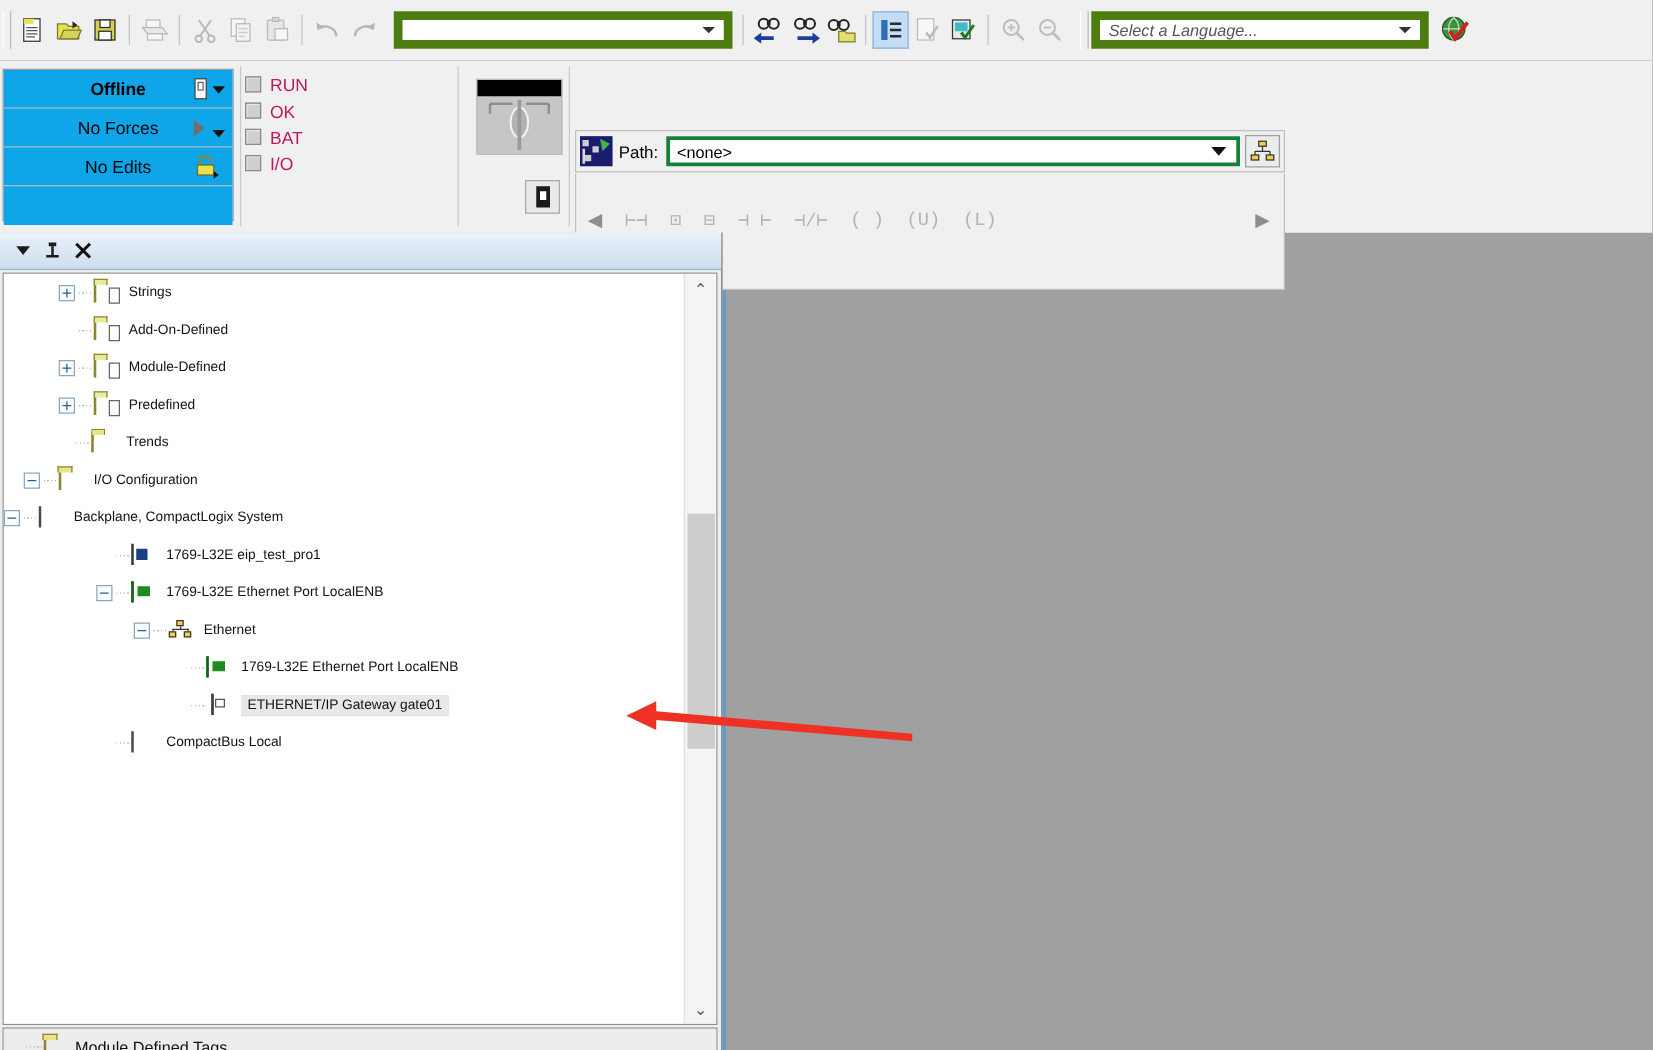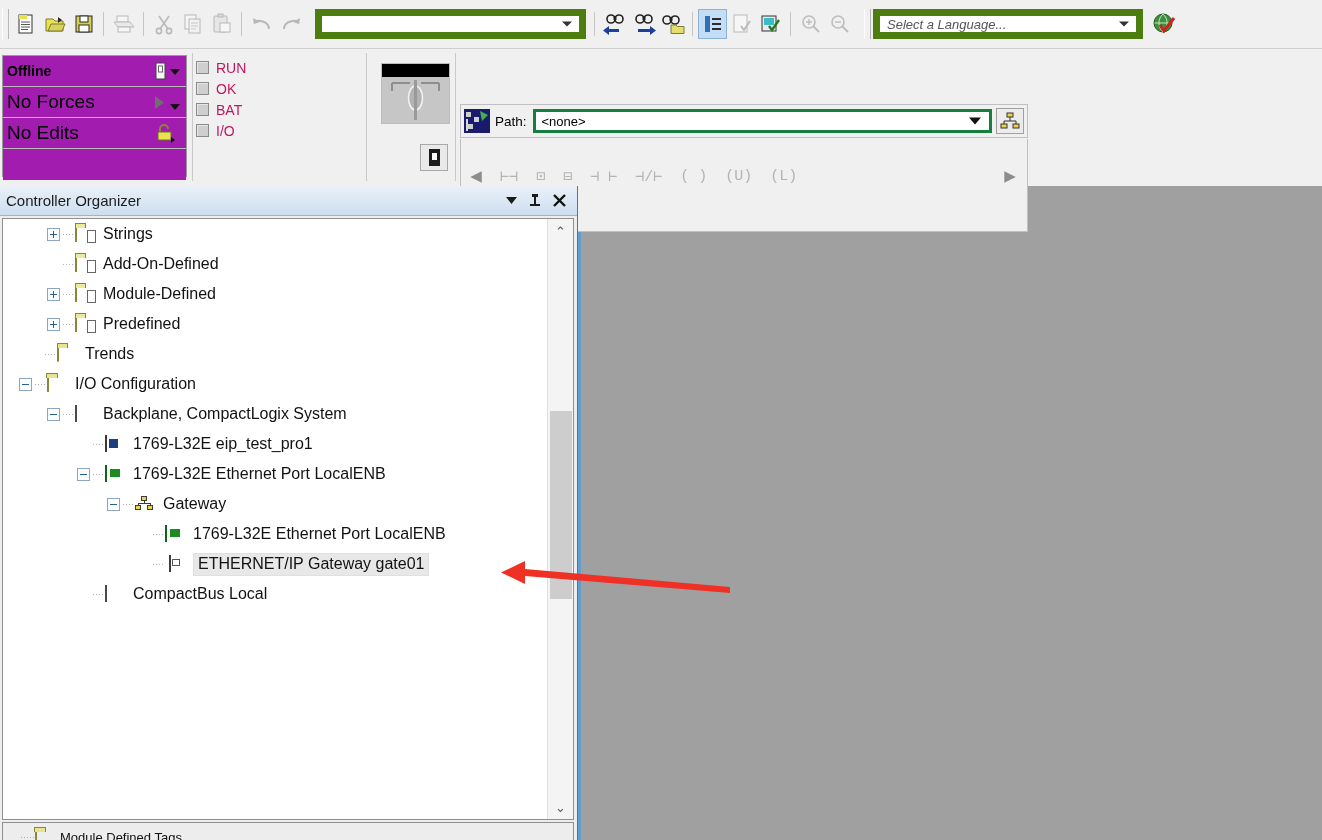--- a/index.html
+++ b/index.html
@@ -55,24 +55,24 @@
     position:absolute; left:0; top:49px; width:1322px; height:137px;
     background:#f0f0f0;
   }
   .status-box {
     position:absolute; left:2px; top:6px; width:185px; height:122px;
     border:1px solid #9a9a9a; background:#f3f3f3;
   }
   .status-line {
     height:31px; border-bottom:1px solid #b9b9b9;
     display:flex; align-items:center; padding:0 4px;
-    position:relative; background:#a21caf;
+    position:relative; background:#0ea5e9;justify-content:center;
   }
   .status-line:last-child { border-bottom:none; }
-  .status-line .slabel { font-size:19px; color:#000; }
+  .status-line .slabel { font-size:14px; color:#000; }
   .status-line.bold .slabel { font-weight:bold; font-size:14px; }
 
   .led-col {
     position:absolute; left:196px; top:8px; width:110px;
   }
   .led-row { display:flex; align-items:center; height:21px; }
   .led-box {
     width:13px; height:13px; border:1px solid #8a8a8a;
     background:#cfcfcf; margin-right:7px;
     box-shadow: inset 1px 1px 0 #e6e6e6;
@@ -209,21 +209,21 @@
   .vs-thumb {
     position:absolute; left:2px; width:22px;
     top:192px; height:188px; background:#cdcdcd;
   }
 
   
   .trow {
     height:30px; display:flex; align-items:center; position:relative;
     white-space:nowrap;
   }
-  .trow .tlabel { font-size:16px; color:#121212; padding-left:3px; }
+  .trow .tlabel { font-size:11px; color:#121212; padding-left:3px; }
   .trow.selected .tlabel {
     background:#e8e8e8; padding:1px 4px 2px 4px;
     outline:1px solid #e0e0e0;
   }
   .exp {
     width:13px; height:13px; border:1px solid #8ca6bf; background:#fbfdff;
     position:relative; flex:none; margin-right:3px;
   }
   .exp::before {
     content:""; position:absolute; left:2px; top:5px; width:7px; height:1px; background:#25608f;
@@ -655,21 +655,20 @@
         <span class="ins-nav" style="position:absolute;right:4px;">▶</span>
       </div>
 
     </div>
   </div>
 </div>
 
 <div id="organizer">
 
   <div class="org-title">
-    <span class="ot-text">Controller Organizer</span>
     <span class="org-btn">
       <svg width="13" height="9" viewBox="0 0 13 9">
           <path d="M1 1 h11 L6.5 8 Z" fill="#1b1b1b"></path>
         </svg>
     </span>
     <span class="org-btn">
       <svg width="14" height="16" viewBox="0 0 14 16">
         <rect x="4" y="1" width="6" height="3" fill="#1b1b1b"></rect>
         <rect x="6" y="4" width="2" height="8" fill="#1b1b1b"></rect>
         <rect x="2" y="11" width="10" height="2" fill="#1b1b1b"></rect>
@@ -714,39 +713,39 @@
 
       <div class="trow" style="padding-left:44px;">
         <span class="exp plus"></span>
         <span class="dots"></span>
         <span class="ico">
           <span class="folder-dt"><span class="bits"></span></span>
         </span>
         <span class="tlabel">Predefined</span>
       </div>
 
-      <div class="trow" style="padding-left:26px;">
+      <div class="trow" style="padding-left:42px;">
         <span class="expspace"></span>
         <span class="dots"></span>
         <span class="ico">
           <span class="folder-plain"></span>
         </span>
         <span class="tlabel">Trends</span>
       </div>
 
       <div class="trow" style="padding-left:16px;">
         <span class="exp"></span>
         <span class="dots"></span>
         <span class="ico">
           <span class="folder-open"></span>
         </span>
         <span class="tlabel">I/O Configuration</span>
       </div>
 
-      <div class="trow" style="padding-left:44px;">
+      <div class="trow" style="">
         <span class="exp"></span>
         <span class="dots"></span>
         <span class="ico">
           <span class="ico-chassis"></span>
         </span>
         <span class="tlabel">Backplane, CompactLogix System</span>
       </div>
 
       <div class="trow" style="padding-left:74px;">
         <span class="expspace"></span>
@@ -765,21 +764,21 @@
         </span>
         <span class="tlabel">1769-L32E Ethernet Port LocalENB</span>
       </div>
 
       <div class="trow" style="padding-left:104px;">
         <span class="exp"></span>
         <span class="dots"></span>
         <span class="ico">
           <span class="ico-net"><i class="n1"></i><i class="n2"></i><i class="n3"></i><u class="h"></u><u class="v"></u><u class="v2"></u><u class="v3"></u></span>
         </span>
-        <span class="tlabel">Gateway</span>
+        <span class="tlabel">Ethernet</span>
       </div>
 
       <div class="trow" style="padding-left:134px;">
         <span class="expspace"></span>
         <span class="dots"></span>
         <span class="ico">
           <span class="ico-enet"></span>
         </span>
         <span class="tlabel">1769-L32E Ethernet Port LocalENB</span>
       </div>

